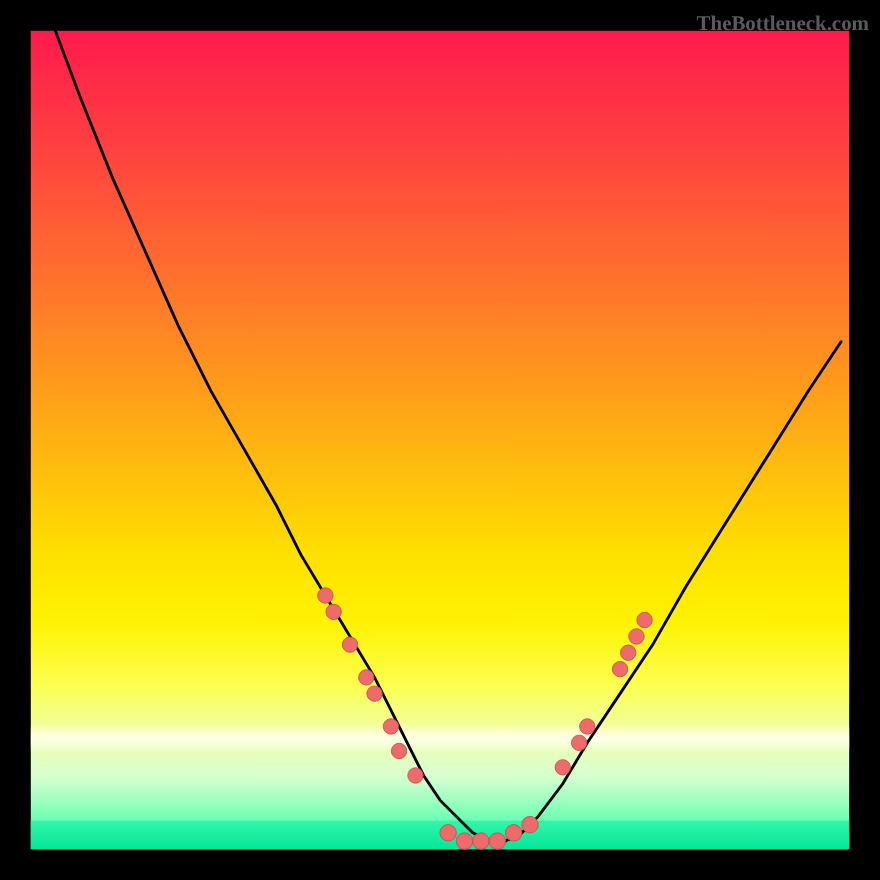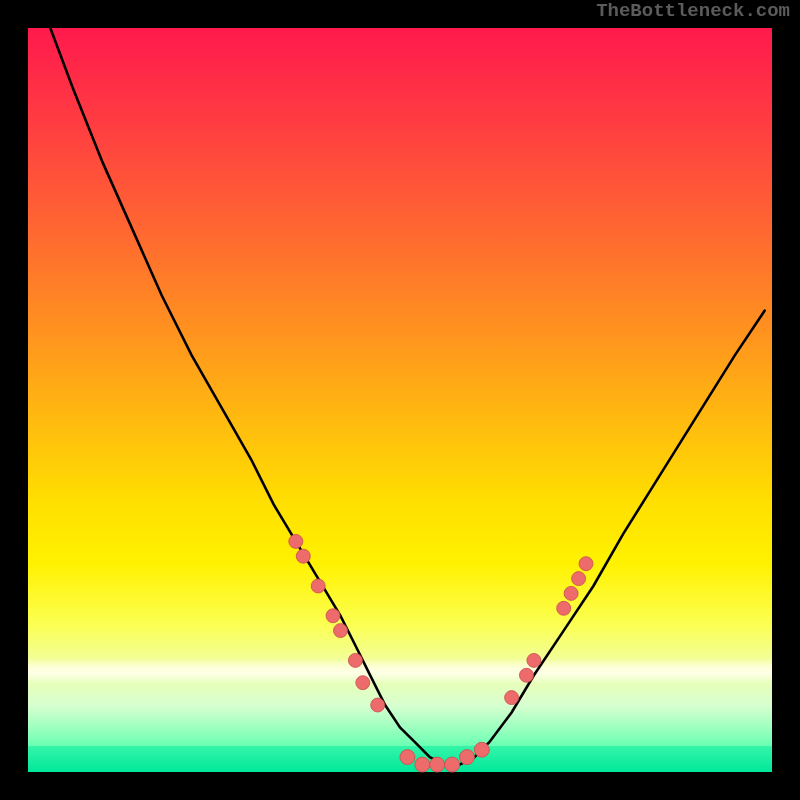--- a/index.html
+++ b/index.html
@@ -52,23 +52,23 @@
   }
   .curve {
     position: absolute;
     left: 0; top: 0;
     width: 744px;
     height: 744px;
     overflow: visible;
   }
   .attrib {
     position: absolute;
-    top: 0;
+    top: 11px;
     right: 10px;
-    font-family: Liberation Mono, monospace;
+    font-family: Liberation Serif, serif;
     font-size: 19px;
     font-weight: bold;
     color: #5b5b5b;
   }
 </style>
 </head>
 <body>
 
 <div class="frame">
   <div class="plot-area">

